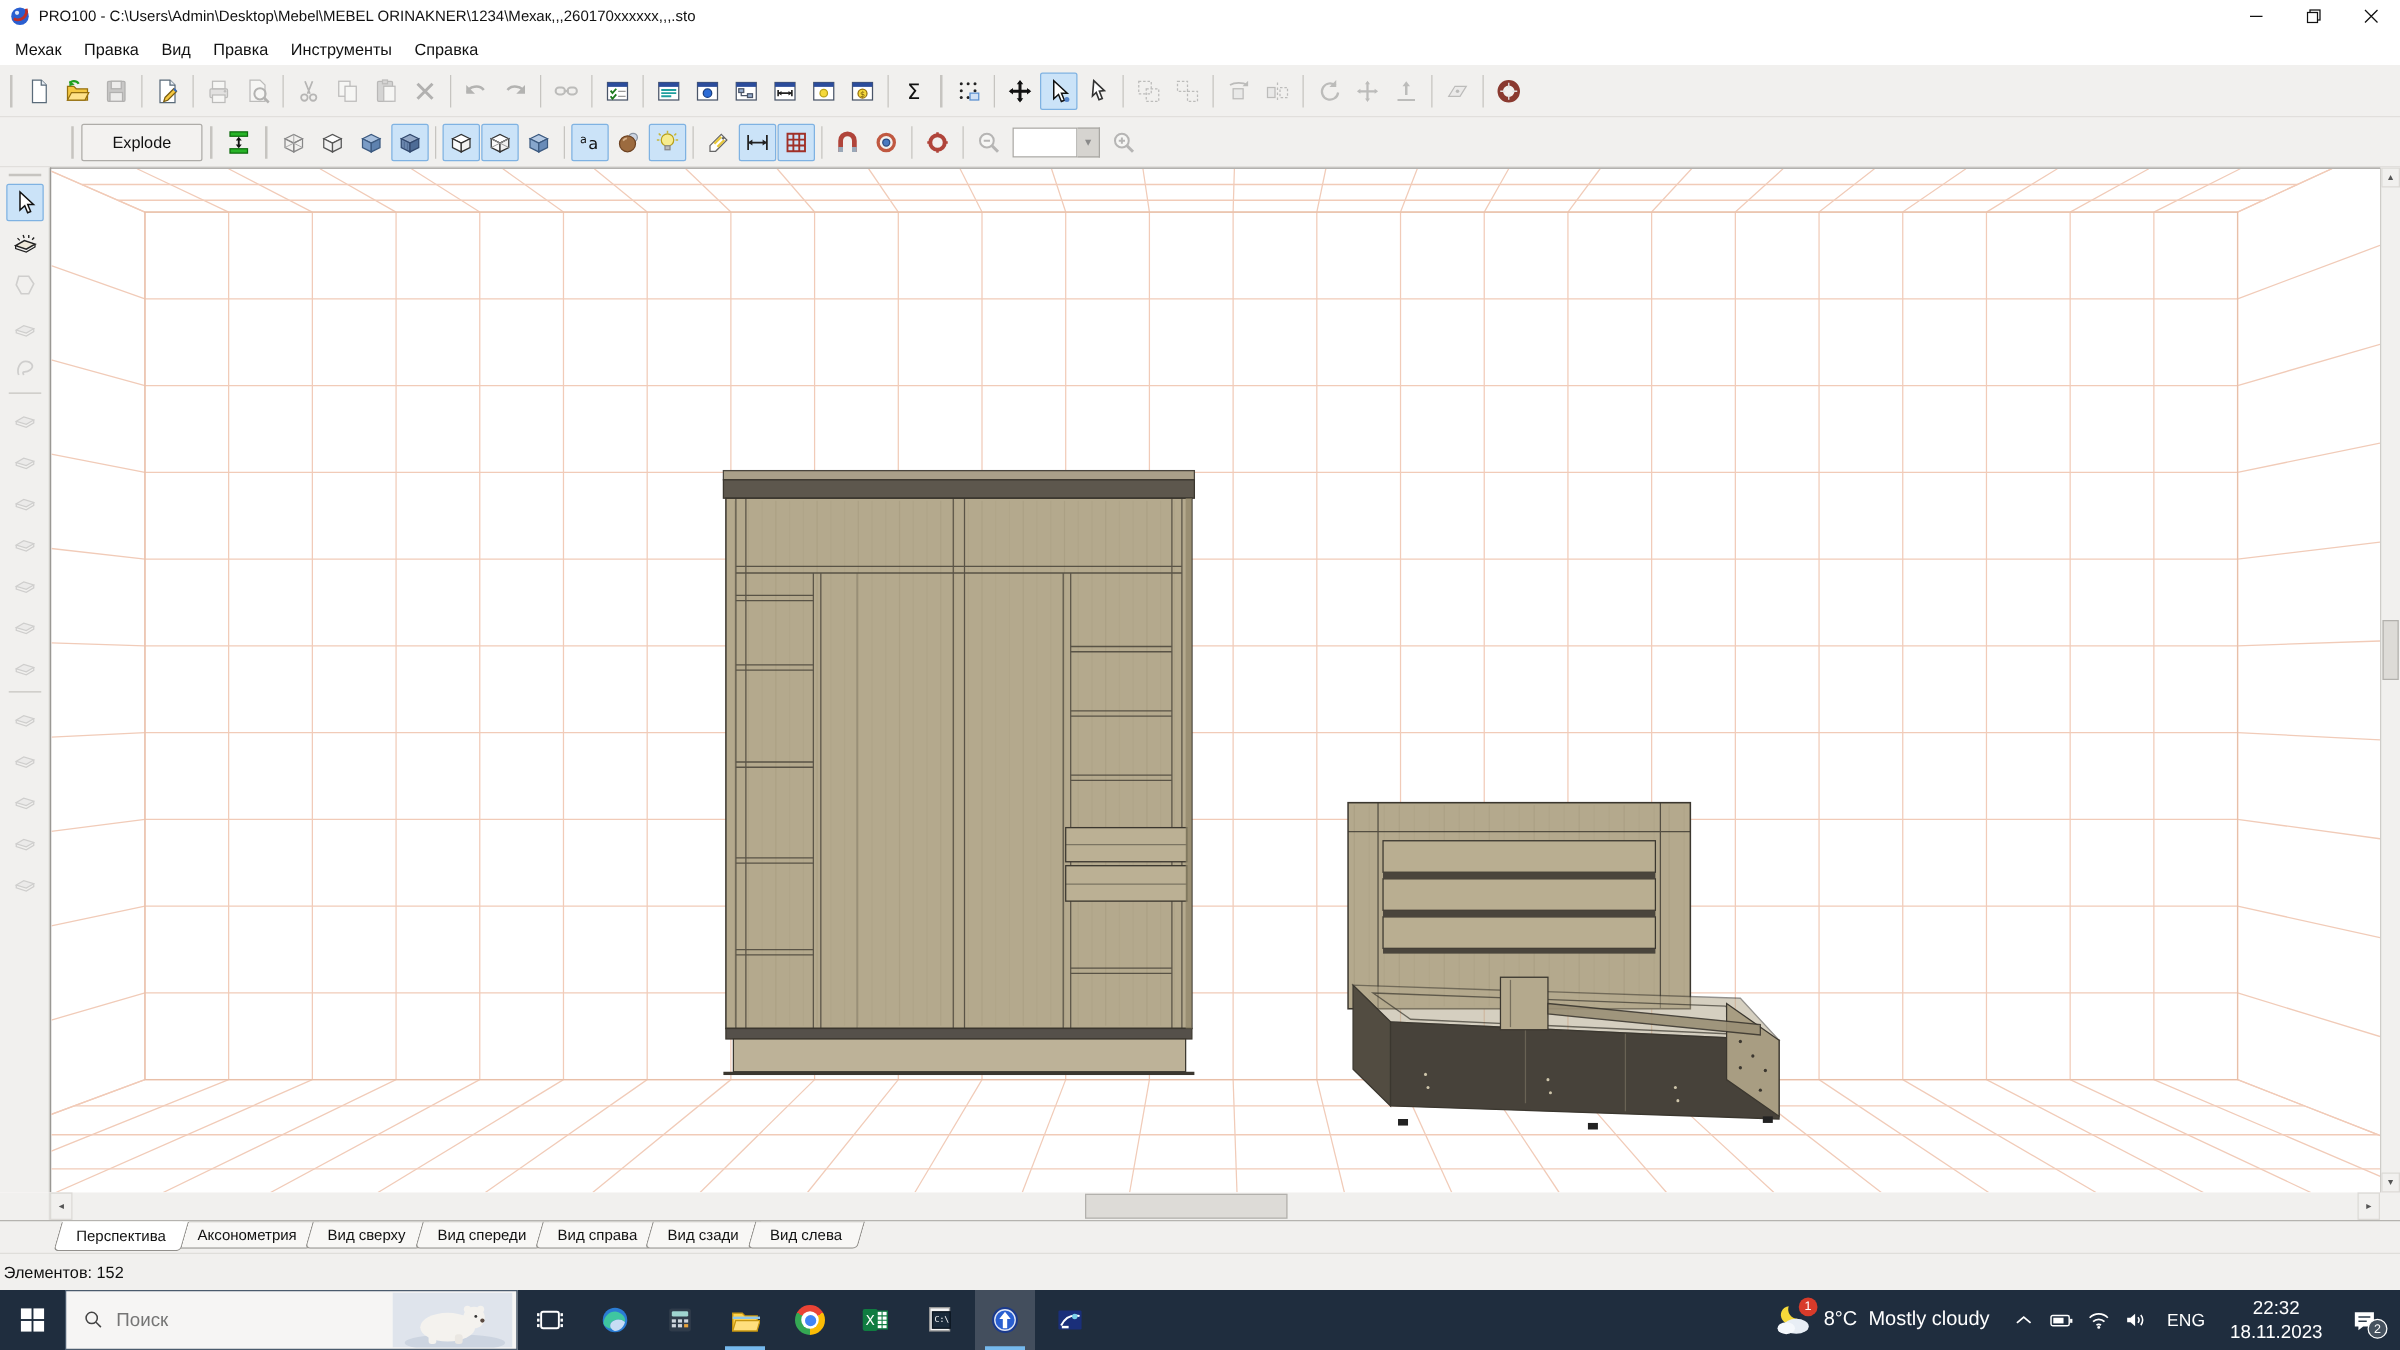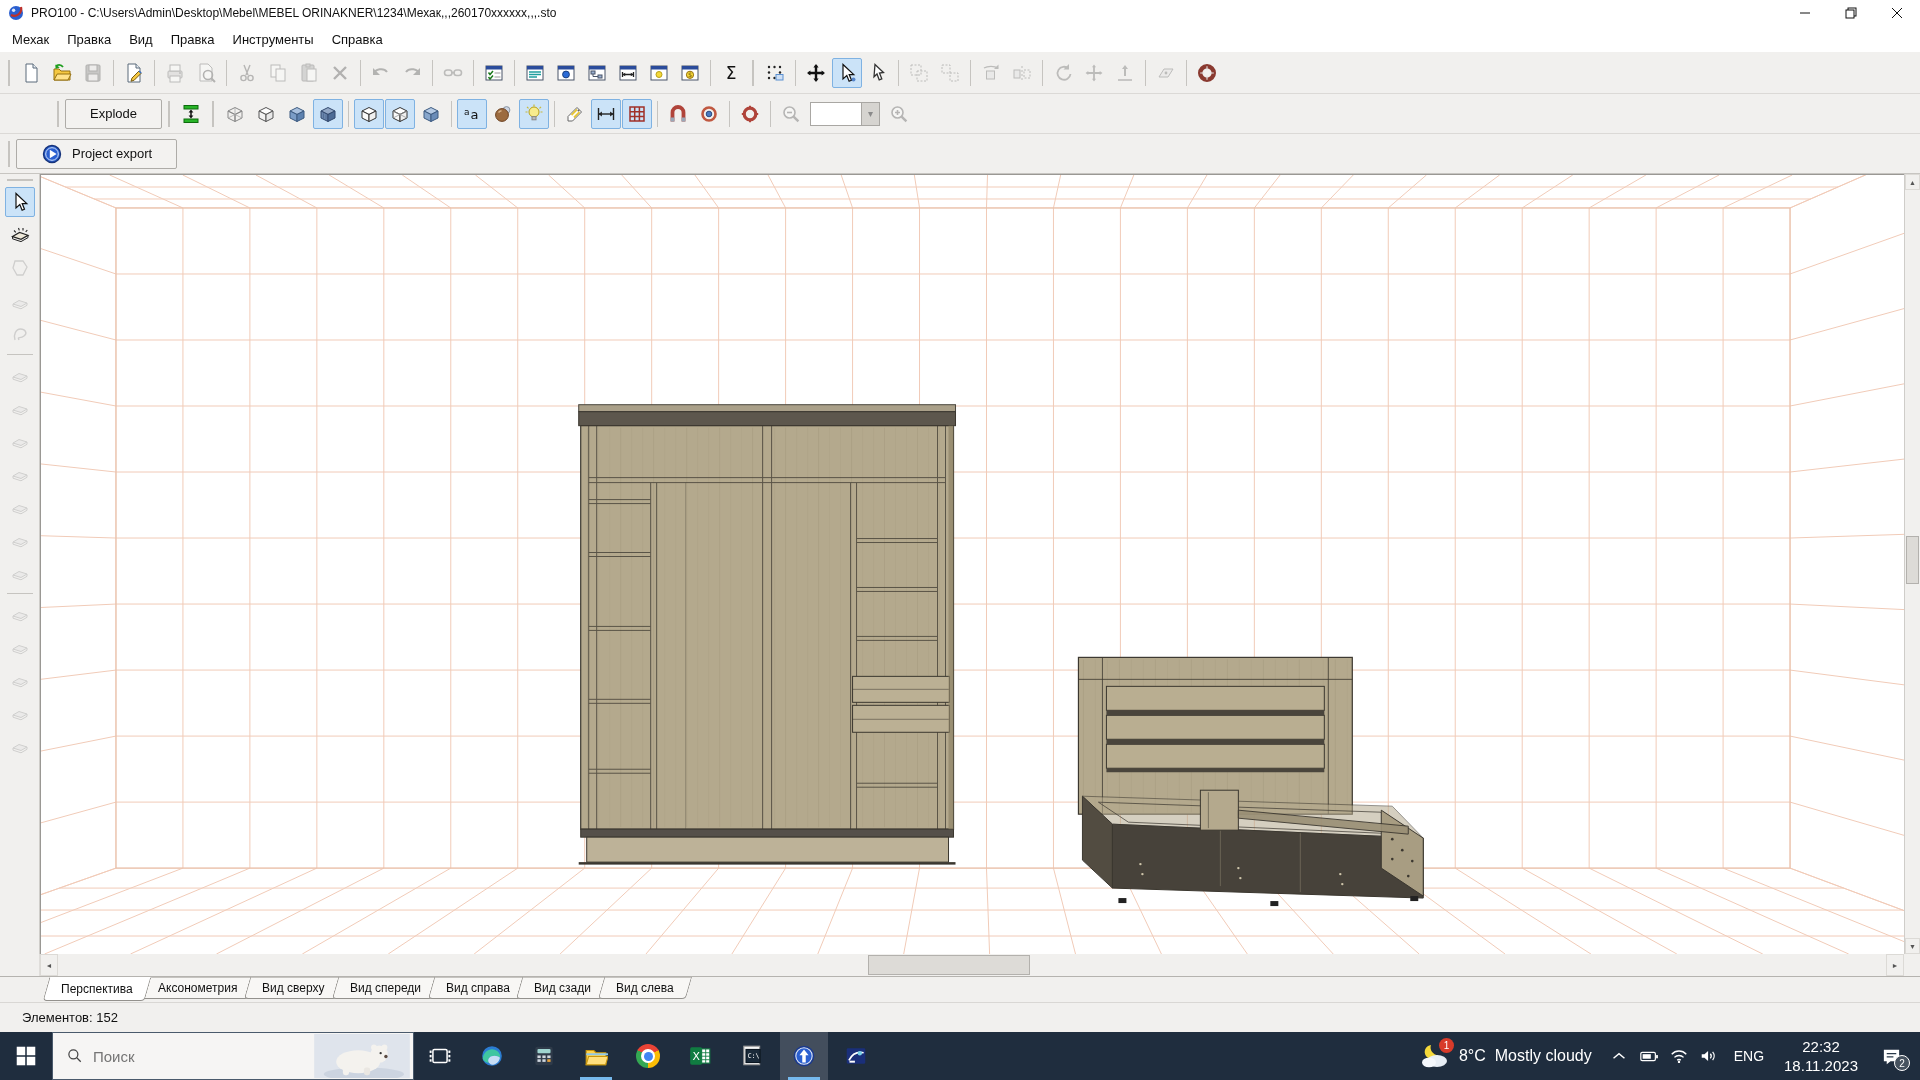--- a/index.html
+++ b/index.html
@@ -51,21 +51,21 @@
   .hscroll-row{height:22px;display:flex;flex:none}
   .hs-spacer{width:40px;background:#f1f0ee;border-right:1px solid #dfddda;flex:none}
   .hscroll{flex:1;position:relative;background:#f1f0ee;display:flex;justify-content:space-between}
   .hscroll .scroll-btn{width:18px;height:100%}
   .hthumb{position:absolute;left:828px;top:1px;bottom:1px;width:162px;background:#dddbd7;border:1px solid #b3b1ad}
   .hcorner{width:16px;background:#f1f0ee;flex:none}
   .tabsbar{height:26px;background:#f1f0ee;display:flex;align-items:stretch;padding-left:46px;border-top:1px solid #b5b3af;font-size:12px;flex:none;position:relative}
   .vtab{position:relative;transform:skewX(-16deg);border:1px solid #93918d;border-top:1px solid #c6c4c0;background:#f8f7f5;margin-right:-5px;padding:0 14px;display:flex;align-items:center;border-radius:0 0 4px 4px;height:22px}
   .vtab span{transform:skewX(16deg);white-space:nowrap;color:#111}
   .vtab.active{background:#fff;z-index:3;border-top-color:#fff;height:24px}
-  .statusbar{height:30px;background:#f1f0ee;border-top:1px solid #d9d7d4;display:flex;align-items:center;padding-left:22px;font-size:13px;flex:none}
+  .statusbar{height:30px;background:#f1f0ee;border-top:1px solid #d9d7d4;display:flex;align-items:center;padding-left:3px;font-size:13px;flex:none}
 
   
   .taskbar{height:48px;background:#1f2d3e;display:flex;align-items:stretch;color:#fff;flex:none}
   .tb-search{width:362px;background:#f6f5f4;color:#222;display:flex;align-items:center;gap:9px;padding-left:13px;position:relative;border:1px solid #4a5a6c;flex:none}
   .tb-search svg.mag{width:18px;height:18px;flex:none}
   .tb-search input{border:none;background:transparent;font-size:15px;outline:none;width:190px;font-family:inherit;color:#a16207}
   .bear{position:absolute;right:1px;top:1px;bottom:1px;width:100px}
   .bear svg{width:100%;height:100%;display:block}
   .tb-app{width:48px;display:flex;align-items:center;justify-content:center;position:relative;margin:0 2px;flex:none}
   .tb-app svg,.tb-app .chrome-ball{width:24px;height:24px}
@@ -528,33 +528,20 @@
         <span class="combo-field"></span>
         <span class="combo-arrow">▾</span>
       </span>
       <span class="tb-btn disabled">
         <svg viewBox="0 0 22 22">
           <circle cx="9.5" cy="9.5" r="5.5" fill="#fff" stroke="#555" stroke-width="1.6"></circle>
           <path d="M13.6 13.6l4.8 4.8" stroke="#555" stroke-width="2.4"></path>
           <path d="M7 9.5h5M9.5 7v5" stroke="#555" stroke-width="1.6"></path>
         </svg>
       </span>
-    </div>
-  <div class="tb" id="export-toolbar">
-      <span class="tb-grip"></span>
-      <button class="tb-textbtn">
-        <span class="bi">
-          <svg viewBox="0 0 22 22">
-            <circle cx="11" cy="11" r="8.5" fill="#2a5fd0" stroke="#16337a" stroke-width="1.4"></circle>
-            <circle cx="11" cy="11" r="6.3" fill="none" stroke="#cfe0f8" stroke-width="1"></circle>
-            <path d="M8.8 6.8l6.8 4.2-6.8 4.2z" fill="#fff"></path>
-          </svg>
-        </span>
-        <span>Project export</span>
-      </button>
     </div>
 
   <div class="workspace">
     <div class="sidebar" id="tool-sidebar">
         <span class="sb-grip"></span>
         <span class="tb-btn active">
           <svg viewBox="0 0 22 22">
             <path d="M7 2.5L7 17l3.8-3.4 2.3 5.6 2.4-1-2.3-5.6h4.6z" fill="#fff" stroke="#111" stroke-width="1.2"></path>
           </svg>
         </span>

